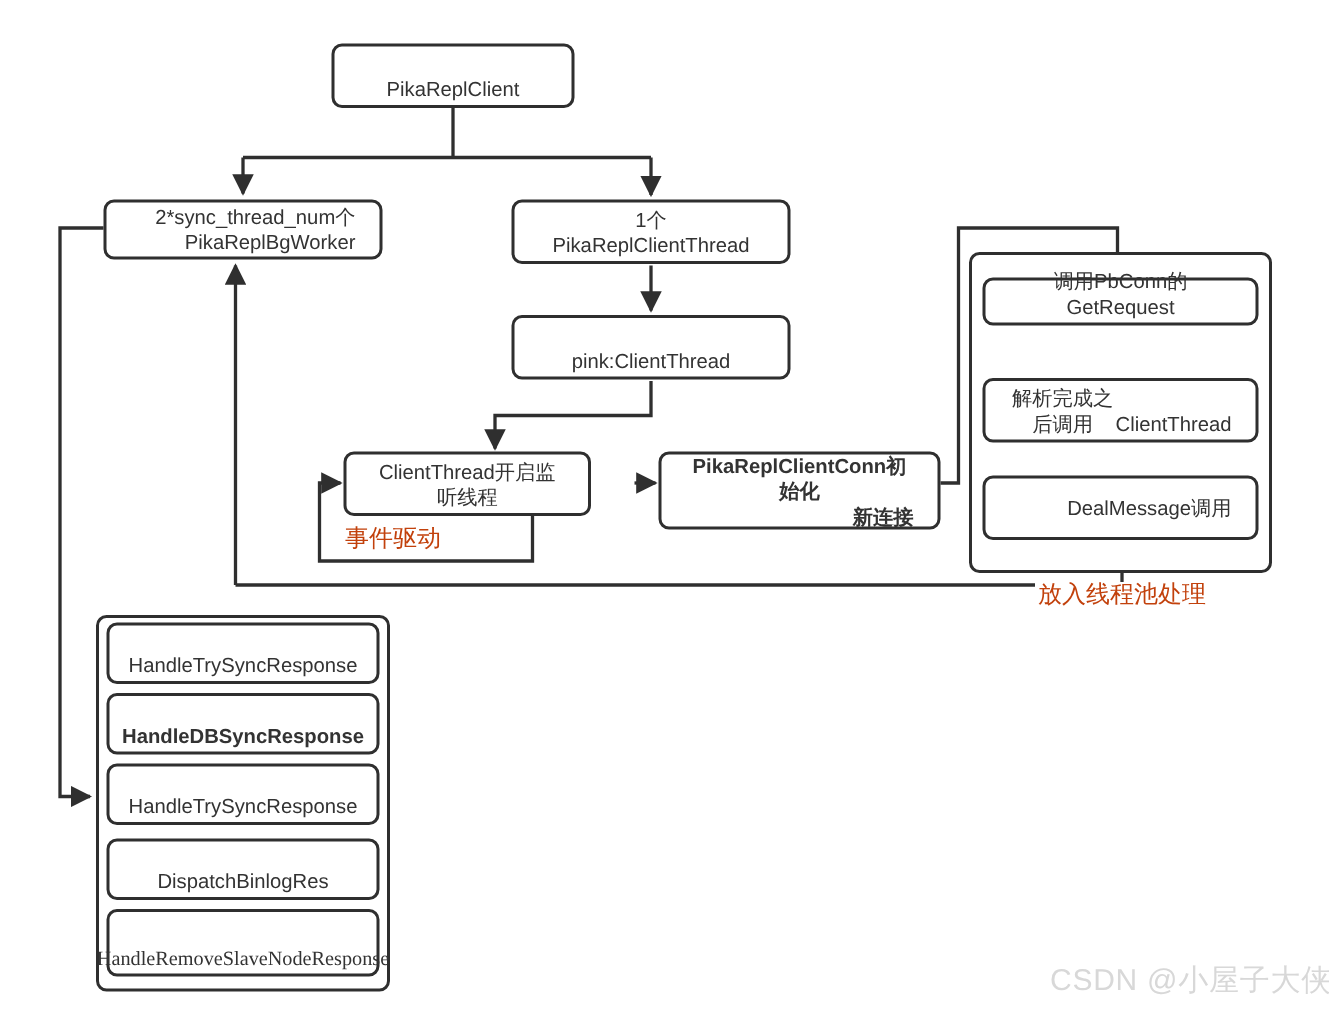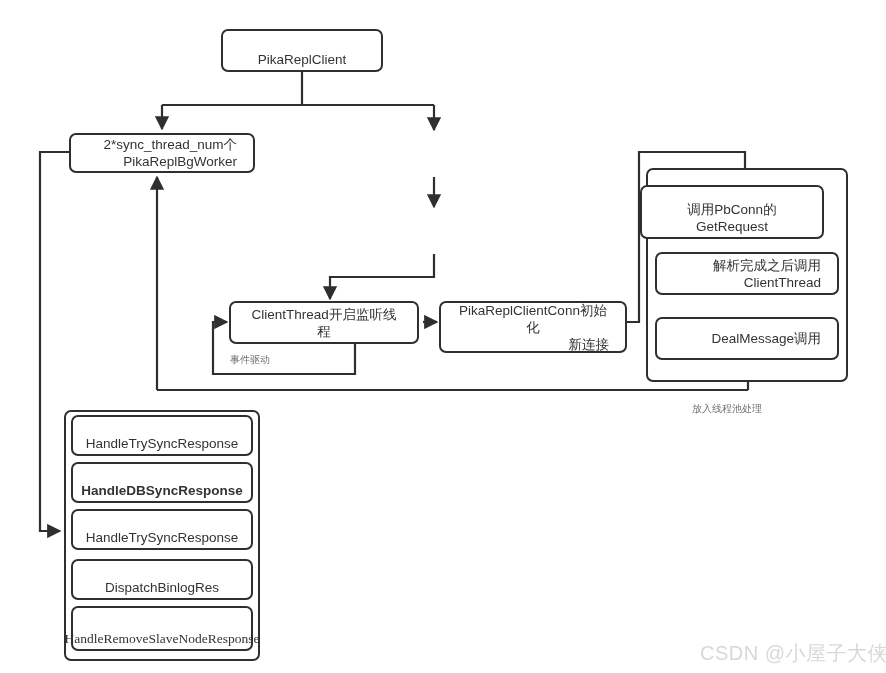--- a/index.html
+++ b/index.html
@@ -47,23 +47,23 @@
   .group-box {
     position: absolute;
     box-sizing: border-box;
     border: 2px solid #2f2f2f;
     border-radius: 7px;
     background: #ffffff;
     z-index: 1;
   }
   .edge-label {
     position: absolute;
-    font-size: 10px;
+    font-size: 16px;
     line-height: 17px;
-    color: #737373;
+    color: #c2410c;
     white-space: nowrap;
     z-index: 3;
     background: #ffffff;
     padding: 0 2px;
   }
   .watermark {
     position: absolute;
     font-size: 20px;
     color: #d8d8d8;
     white-space: nowrap;
@@ -114,49 +114,55 @@
 
   <div class="node" style="left:221px; top:29px; width:162px; height:43px;">
     <span>PikaReplClient</span>
   </div>
 
   <div class="node" style="left:69px; top:133px; width:186px; height:40px; flex-direction:column;">
     <span>2*sync_thread_num个</span>
     <span>PikaReplBgWorker</span>
   </div>
 
+  <div class="node" style="left:341px; top:133px; width:186px; height:43px;">
+    <span>1个PikaReplClientThread</span>
+  </div>
 
+  <div class="node" style="left:341px; top:210px; width:186px; height:43px;">
+    <span>pink:ClientThread</span>
+  </div>
 
-  <div class="node" style="left:229px; top:301px; width:190px; height:43px;">
+  <div class="node" style="left:229px; top:301px; width:165px; height:43px;">
     <span>ClientThread开启监听线程</span>
   </div>
 
-  <div class="node" style="left:439px; top:301px; width:188px; height:52px; flex-direction:column;">
+  <div class="node" style="left:439px; top:301px; width:188px; height:52px; flex-direction:column;font-weight:bold;">
     <span>PikaReplClientConn初始化</span>
     <span>新连接</span>
   </div>
 
   <div class="edge-label" style="left:228px; top:351px;">事件驱动</div>
 
   <div class="group-box" style="left:646px; top:168px; width:202px; height:214px;"></div>
 
-  <div class="node" style="left:640px; top:185px; width:184px; height:54px;">
+  <div class="node" style="left:655px; top:185px; width:184px; height:32px;">
     <span>调用PbConn的GetRequest</span>
   </div>
 
-  <div class="node" style="left:655px; top:252px; width:184px; height:43px; flex-direction:column;">
+  <div class="node" style="left:655px; top:252px; width:184px; height:43px; flex-direction:row;">
     <span>解析完成之后调用</span>
     <span>ClientThread</span>
   </div>
 
   <div class="node" style="left:655px; top:317px; width:184px; height:43px; flex-direction:column;">
     <span>DealMessage调用</span>
   </div>
 
-  <div class="edge-label" style="left:690px; top:400px;">放入线程池处理</div>
+  <div class="edge-label" style="left:690px; top:388px;">放入线程池处理</div>
 
   <div class="group-box" style="left:64px; top:410px; width:196px; height:251px;"></div>
 
   <div class="node" style="left:71px; top:415px; width:182px; height:41px;">
     <span>HandleTrySyncResponse</span>
   </div>
   <div class="node" style="left:71px; top:462px; width:182px; height:41px;font-weight:bold;">
     <span>HandleDBSyncResponse</span>
   </div>
   <div class="node" style="left:71px; top:559px; width:182px; height:41px;">

